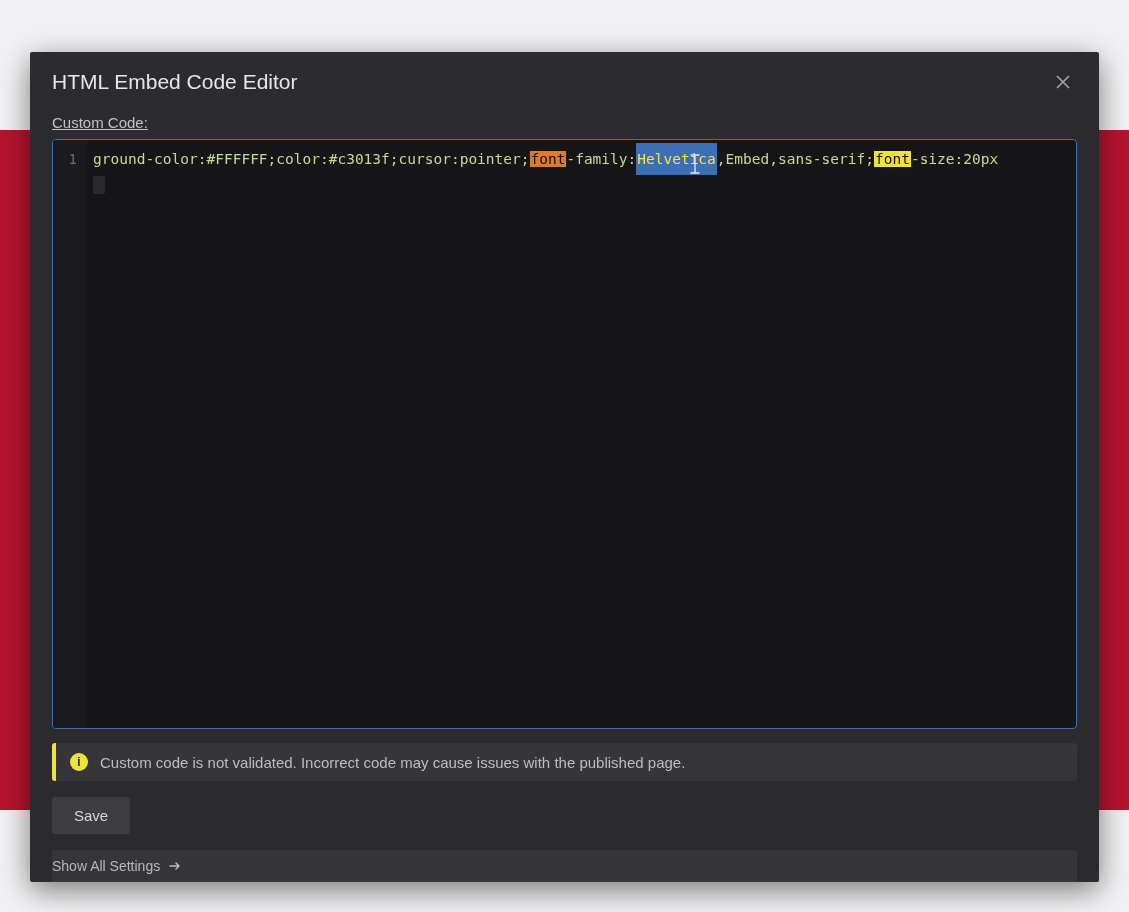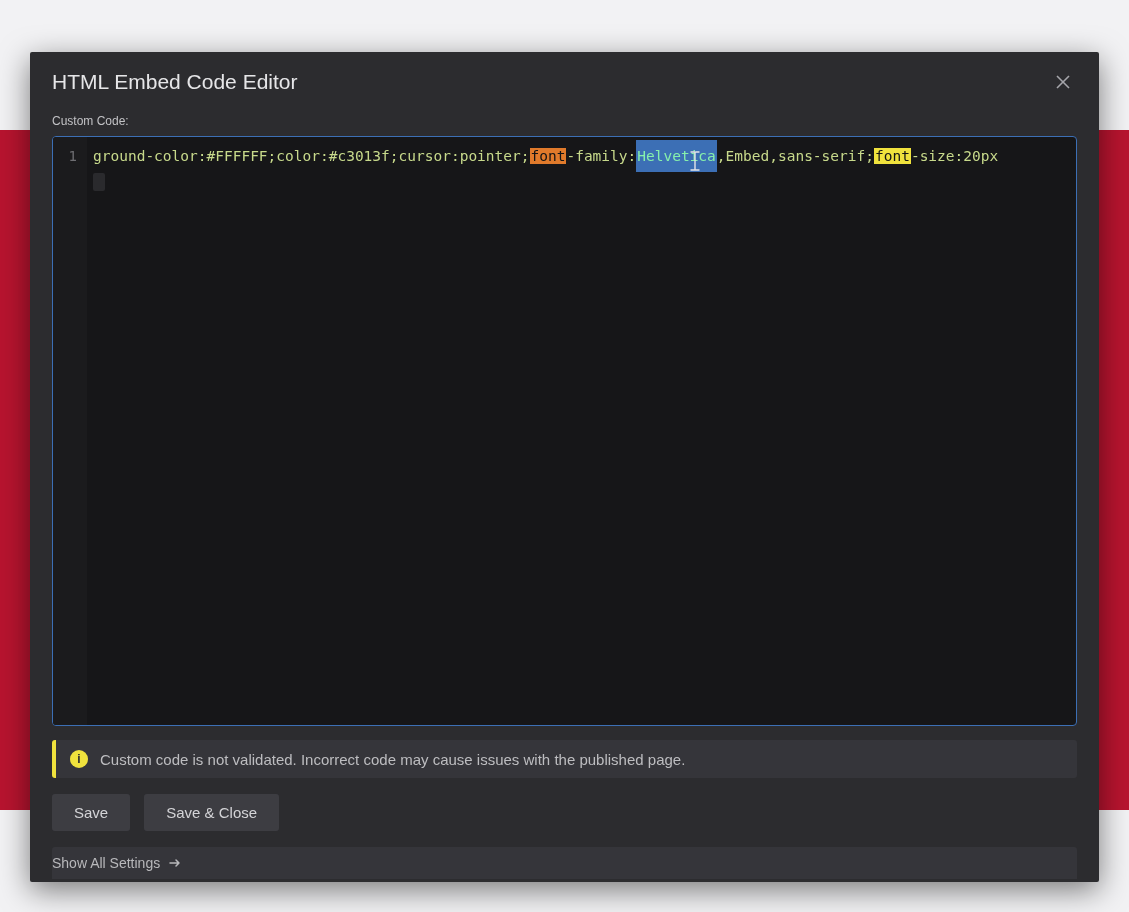--- a/index.html
+++ b/index.html
@@ -46,22 +46,23 @@
   .close-btn {
     width: 28px; height: 28px;
     display: flex; align-items: center; justify-content: center;
     cursor: pointer;
     color: #a6a6aa;
     border-radius: 3px;
   }
   .close-btn svg { width: 16px; height: 16px; }
   .field-label {
     padding: 0 22px 8px 22px;
-    font-size: 12px;
+    font-size: 15px;
     color: #c2c2c5;
+    text-decoration: underline;
   }
   .editor-wrap {
     margin: 0 22px;
     flex: 0 0 auto;
     height: 590px;
     background: #161618;
     border: 1px solid #3c6fb5;
     border-radius: 4px;
     display: flex;
     overflow: hidden;
@@ -86,21 +87,21 @@
     overflow: hidden;
     position: relative;
   }
   .code-line {
     height: 22px;
     padding-left: 6px;
     color: #c7d98b;
   }
   .hl-orange { background: #e07a2b; color: #141414; padding: 0 1px; }
   .hl-yellow { background: #f0e23d; color: #141414; padding: 0 1px; }
-  .hl-blue   { background: #3c6fb5; color: #86efac; padding: 8px 1px; }
+  .hl-blue   { background: #3c6fb5; color: #fde047; padding: 8px 1px; }
   .ghost-line-indicator {
     position: absolute;
     left: 6px; top: 36px;
     width: 12px; height: 18px;
     background: #2a2a2d;
     border-radius: 2px;
   }
   .ibeam-cursor {
     position: absolute;
     top: 14px;
@@ -195,21 +196,20 @@
     </div>
   </div>
 
   <div class="warning-bar">
     <div class="info-ic">i</div>
     <div>Custom code is not validated. Incorrect code may cause issues with the published page.</div>
   </div>
 
   <div class="footer">
     <button class="btn">Save</button>
-    <button class="btn">Save &amp; Close</button>
   </div>
 
   <div class="show-all-bar">
     <span>Show All Settings</span>
     <svg viewBox="0 0 14 14">
       <path d="M2 7 H11 M8 4 L11 7 L8 10" stroke="#b8b8bb" stroke-width="1.5" fill="none" stroke-linecap="round" stroke-linejoin="round"></path>
     </svg>
   </div>
 
 </div>

